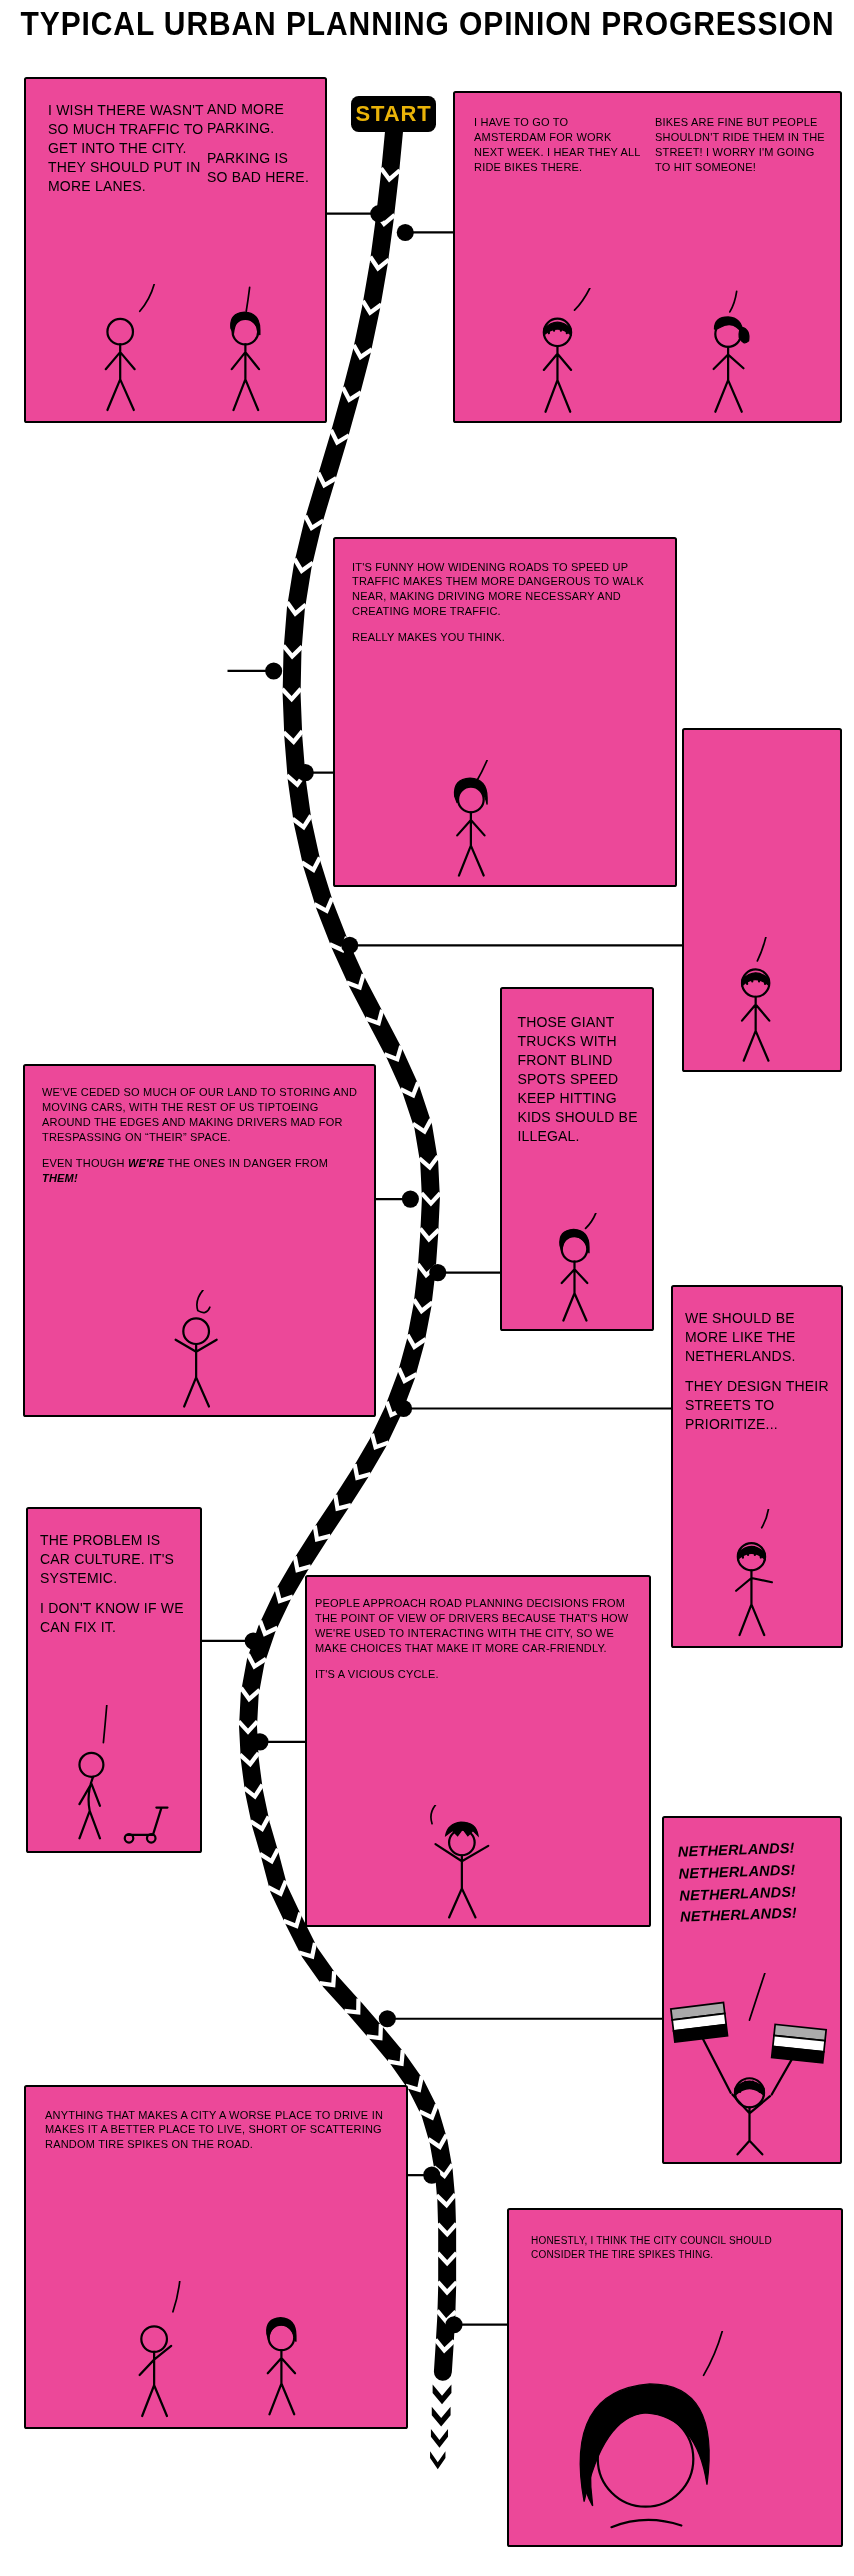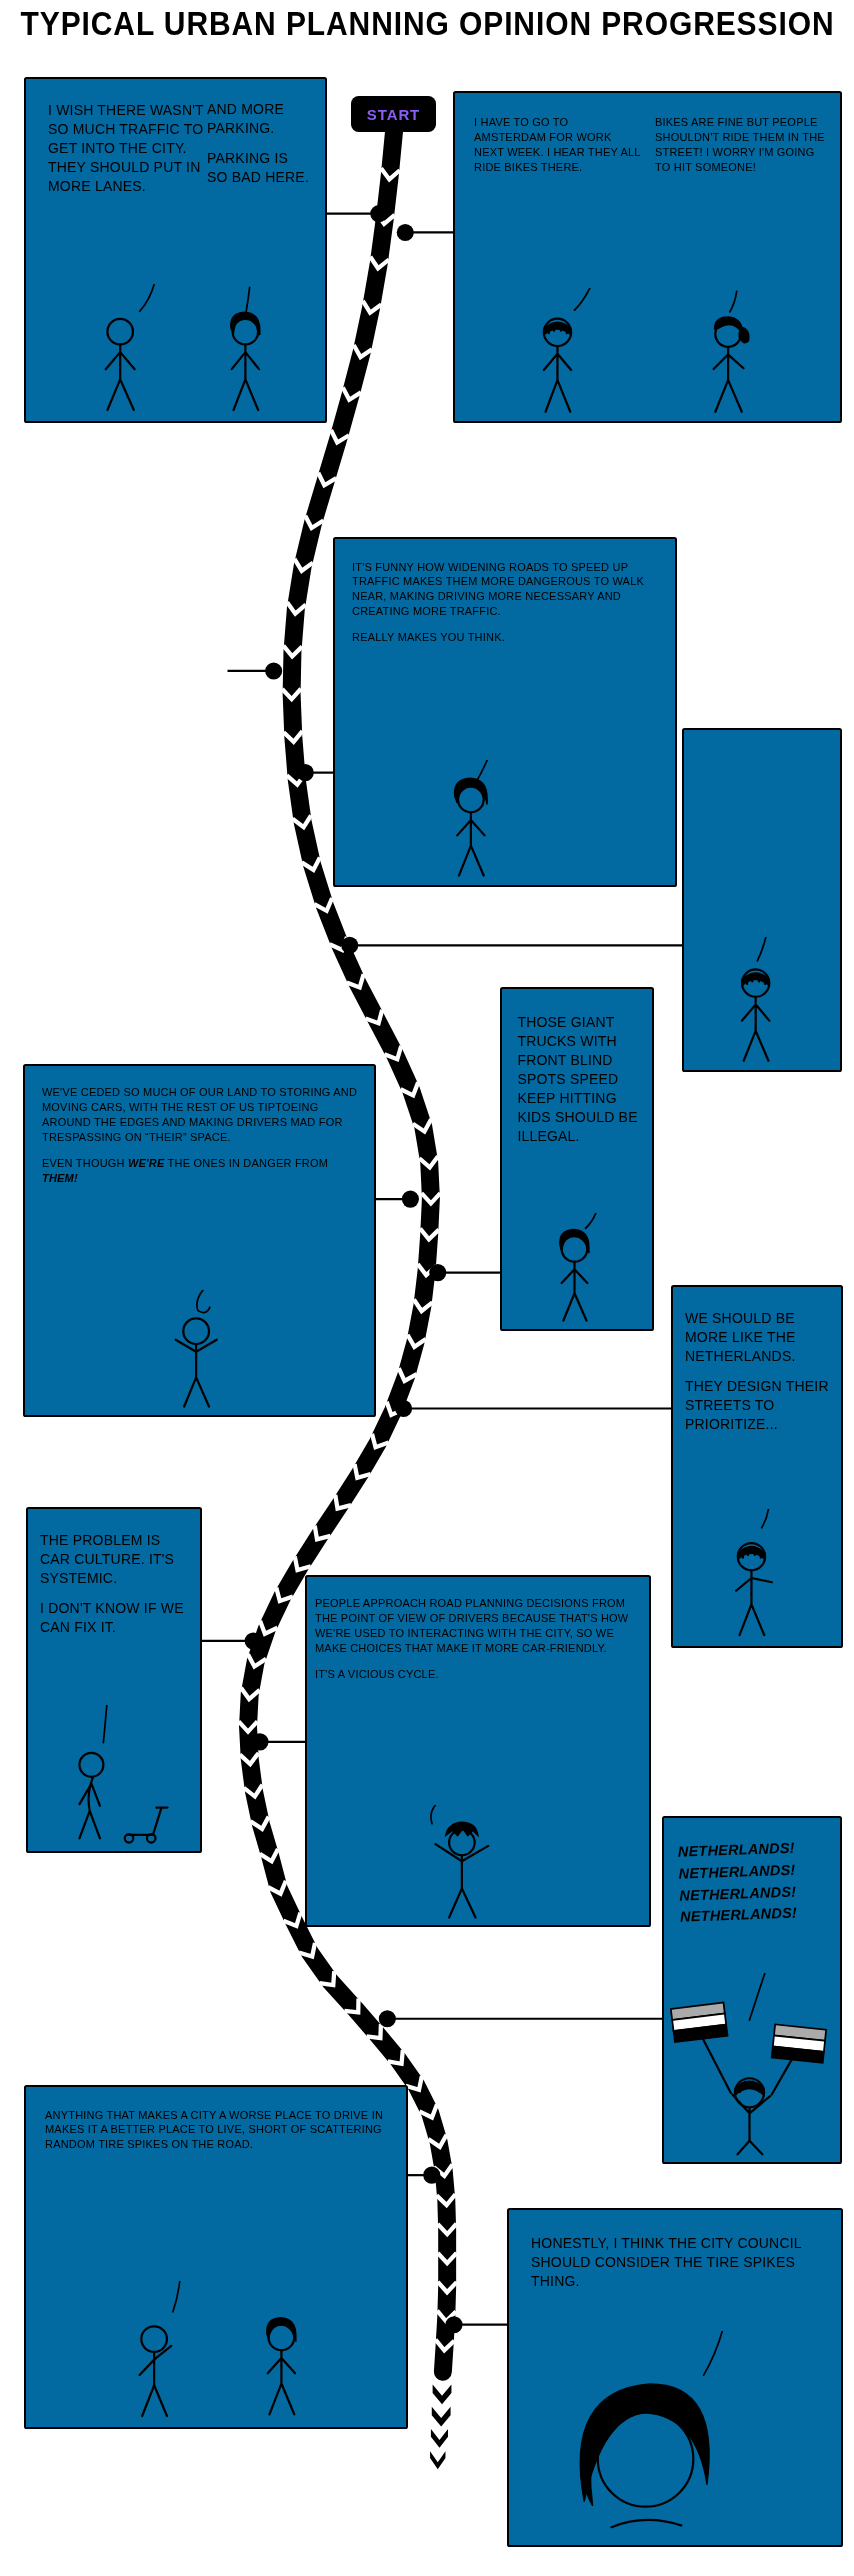--- a/index.html
+++ b/index.html
@@ -1,28 +1,28 @@
 <!DOCTYPE html>
 <html style="font-size:13.7px"><head>
 <meta charset="utf-8">
 <style>
   html,body{margin:0;padding:0;background:#fff}
   #comic{position:relative;width:855px;height:2576px;background:#fff;
          font-family:Liberation Sans, sans-serif;color:#000;overflow:hidden}
   #title{position:absolute;top:6.8px;left:0;width:855px;text-align:center;
          font-size:30px;font-weight:bold;letter-spacing:0.9px;transform:scaleY(1.08)}
   #pathsvg{position:absolute;left:0;top:0;z-index:1}
-  .panel{position:absolute;border:2.6px solid #000;border-radius:2.6px;background:#0369a1;z-index:2}
+  .panel{position:absolute;border:2.6px solid #000;border-radius:2.6px;background:#ec4899;z-index:2}
   .st{position:absolute;font-size:14px;line-height:1.36;letter-spacing:0.2px}
   .st p{margin:0 0 11px 0}
   .big .st{font-size:11px}
   .em{font-style:italic;font-weight:bold}
   .chant{font-style:italic;font-weight:bold;transform:rotate(-2deg);line-height:1.5;font-size:14.5px}
   #startsign{position:absolute;left:351px;top:96px;width:85px;height:36px;background:#000;
-             border-radius:7.7px;color:#8b5cf6;font-weight:bold;font-size:15px;letter-spacing:0.9px;
+             border-radius:7.7px;color:#eab308;font-weight:bold;font-size:22px;letter-spacing:0.9px;
              display:flex;align-items:center;justify-content:center;z-index:3}
   .fig{position:absolute;bottom:5.1px;left:0;z-index:2}
   .fig *{vector-effect:none}
   .sk{stroke:#000;stroke-width:2.6;fill:none;stroke-linecap:round;stroke-linejoin:round}
   .hair{fill:#000;stroke:#000;stroke-width:1.5}
   .tail{stroke:#000;stroke-width:2;fill:none;stroke-linecap:round}
 </style>
 </head>
 <body>
 
@@ -246,21 +246,21 @@
       <path class="tail" d="M180,0 Q178,18 172,36"></path>
       <circle class="sk" cx="150" cy="68" r="15"></circle>
       <path class="sk" d="M150,83 V122 M150,92 L170,76 M150,92 L133,110 M150,122 L136,158 M150,122 L165,158"></path>
       <path class="hair" d="M282,62 Q280,44 298,43 Q316,44 316,64 L316,71 Q312,52 298,51 Q286,51 284,69 Z"></path>
       <circle class="sk" cx="299" cy="66" r="15"></circle>
       <path class="sk" d="M299,81 V120 M299,90 L283,108 M299,90 L315,108 M299,120 L285,156 M299,120 L314,156"></path>
     </svg>
   </section>
 
   <section class="panel big" style="left:507px;top:2208px;width:332px;height:335px">
-    <div class="st" style="left:22px;top:24px;width:294px;font-size:14px">HONESTLY, I THINK THE CITY COUNCIL SHOULD CONSIDER THE TIRE SPIKES THING.</div>
+    <div class="st" style="left:22px;top:24px;width:294px;font-size:10px">HONESTLY, I THINK THE CITY COUNCIL SHOULD CONSIDER THE TIRE SPIKES THING.</div>
     <svg class="fig" width="326" height="209" viewBox="0 0 382 245">
       <path class="tail" d="M250,0 Q242,28 228,52"></path>
       <path class="hair" d="M88,200 Q64,70 165,62 Q248,62 232,180 Q220,100 160,96 Q110,100 88,200 Z"></path>
       <path class="hair" d="M100,120 Q92,160 98,205 Q78,170 88,128 Z"></path>
       <circle class="sk" cx="160" cy="150" r="56"></circle>
       <path class="sk" d="M120,230 Q160,214 202,228"></path>
     </svg>
   </section>
 
 </div>

